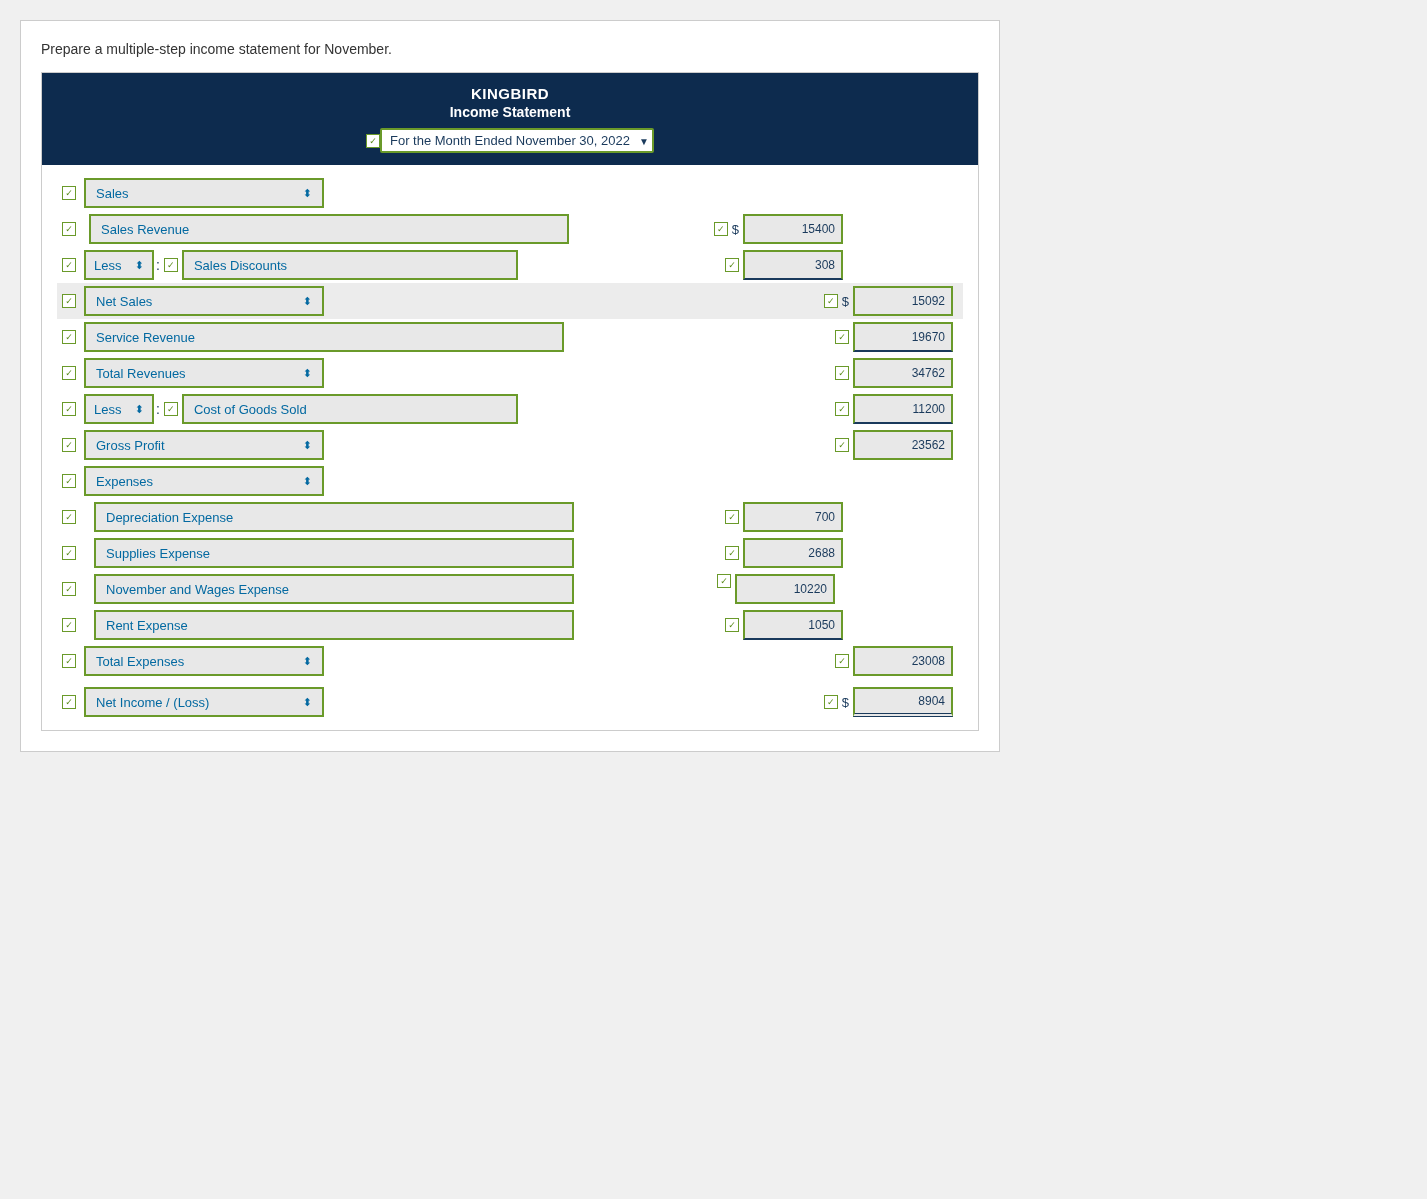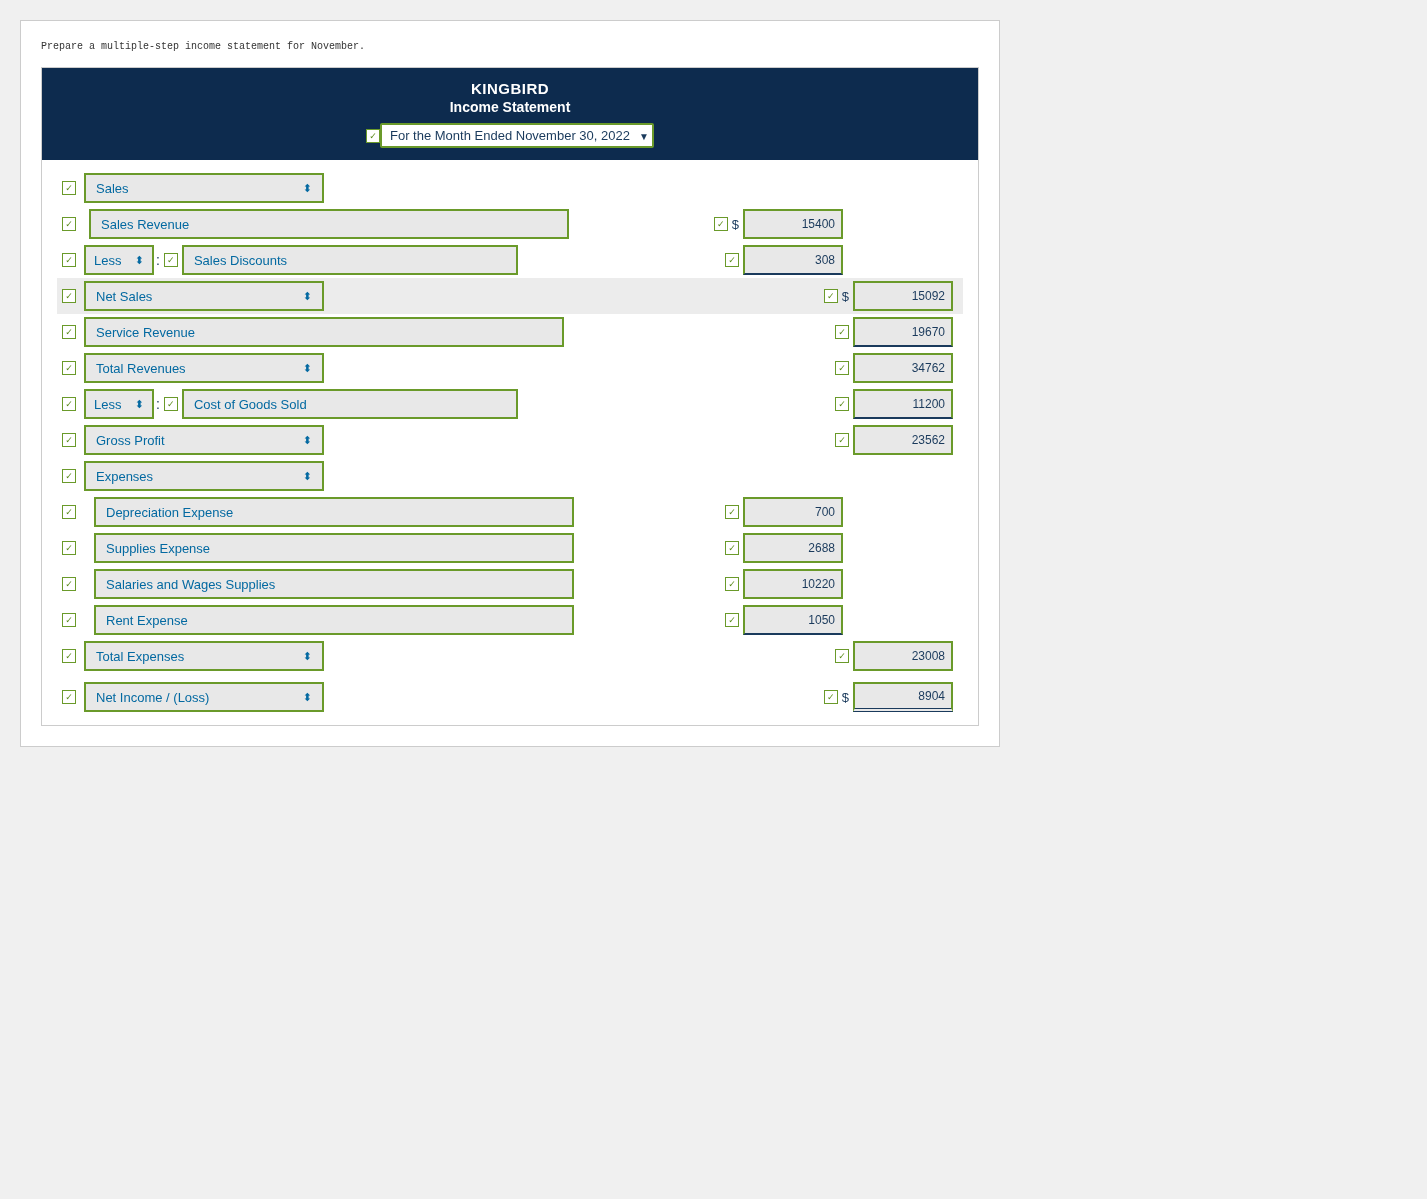--- a/index.html
+++ b/index.html
@@ -10,24 +10,23 @@
       font-size: 14px;
       color: #1a3a5c;
     }
     .outer-container {
       background: white;
       border: 1px solid #ccc;
       padding: 20px;
       max-width: 980px;
     }
     .instruction {
-      font-size: 10px;
+      font-size: 14px;
       color: #333;
       margin-bottom: 15px;
-      font-family: Liberation Mono, monospace;
     }
     .statement-wrapper {
       border: 1px solid #ccc;
     }
     .header-section {
       background: #0d2b4e;
       color: white;
       text-align: center;
       padding: 12px 10px;
     }
@@ -305,23 +304,23 @@
           <div class="cb checked"></div>
           <div class="amt">
             <span>2688</span>
           </div>
         </div>
       </div>
 
       <div class="full-row" style="position: relative;">
         <div class="cb checked"></div>
         <div style="margin-left:18px;" class="input-label w480">
-          <span>Salaries and Wages Supplies</span>
-        </div>
-        <div style="position:absolute;right:120px;display:flex;align-items:center;gap:4px;">
+          <span>November and Wages Expense</span>
+        </div>
+        <div style="position:absolute;right:128px;display:flex;gap:4px;">
           <div class="cb checked"></div>
           <div class="amt">
             <span>10220</span>
           </div>
         </div>
       </div>
 
       <div class="full-row" style="position: relative;">
         <div class="cb checked"></div>
         <div style="margin-left:18px;" class="input-label w480">

